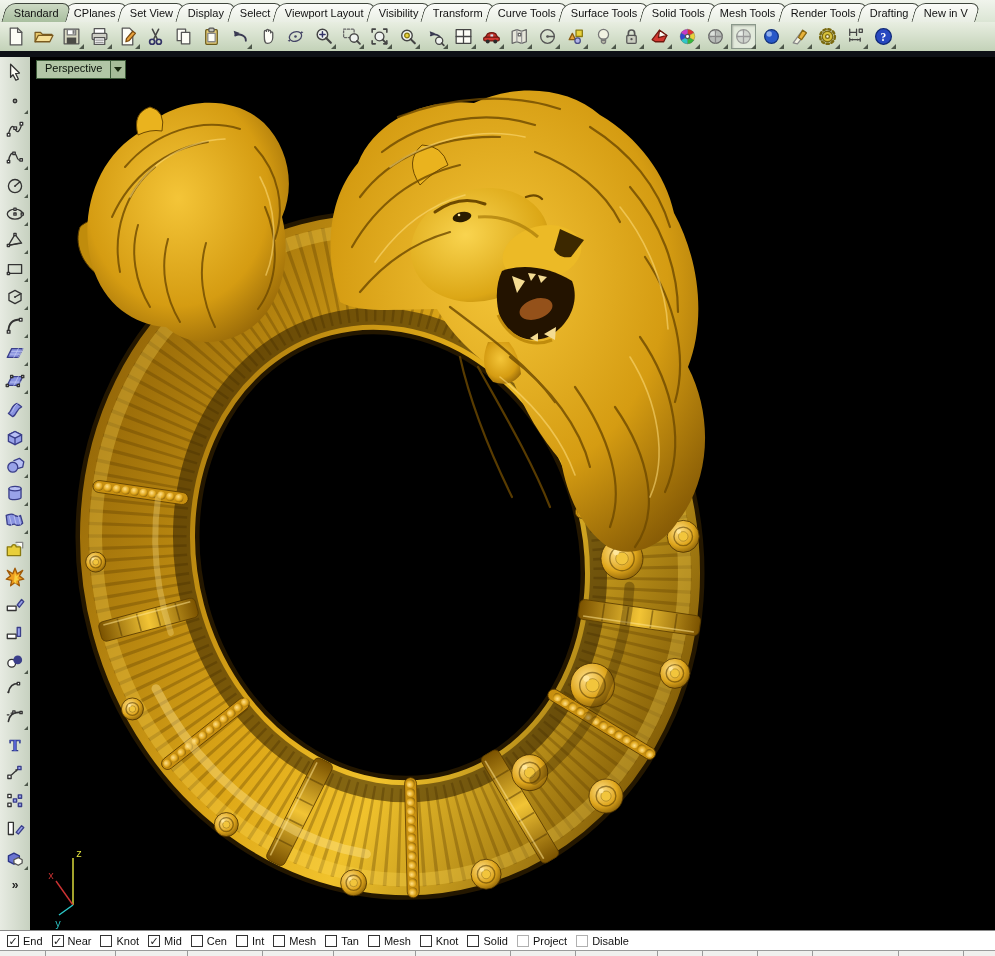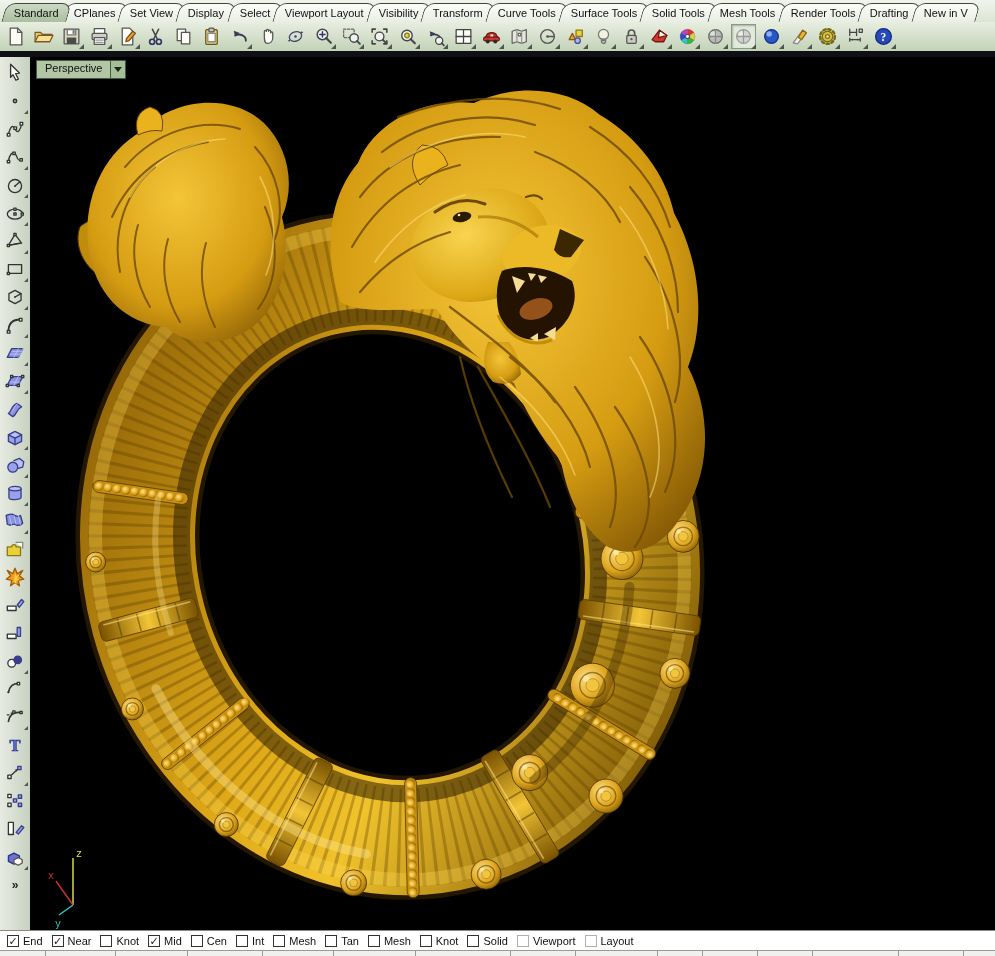--- a/index.html
+++ b/index.html
@@ -877,25 +877,25 @@
       <label class="osnap">
         <span class="cb"></span>
         <span>Knot</span>
       </label>
       <label class="osnap">
         <span class="cb"></span>
         <span>Solid</span>
       </label>
       <label class="osnap">
         <span class="cb muted"></span>
-        <span>Viewport</span>
+        <span>Project</span>
       </label>
       <label class="osnap">
         <span class="cb muted"></span>
-        <span>Layout</span>
+        <span>Disable</span>
       </label>
     </div>
   <div class="statuspanes" id="statuspanes">
       <div class="pane-div" style="left: 45px;"></div>
       <div class="pane-div" style="left: 115px;"></div>
       <div class="pane-div" style="left: 187px;"></div>
       <div class="pane-div" style="left: 262px;"></div>
       <div class="pane-div" style="left: 333px;"></div>
       <div class="pane-div" style="left: 415px;"></div>
       <div class="pane-div" style="left: 510px;"></div>

